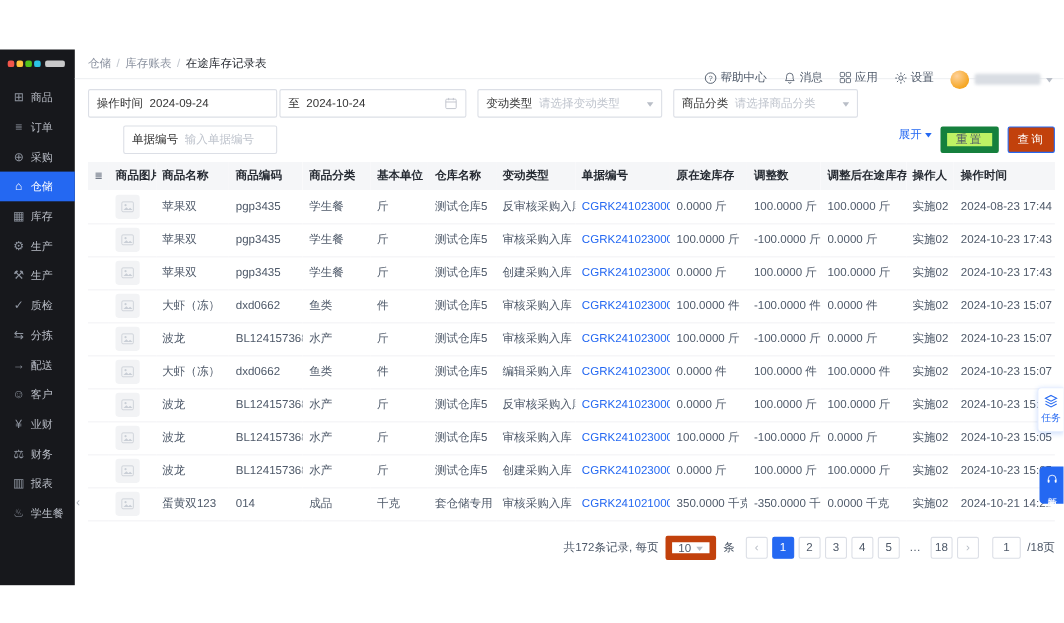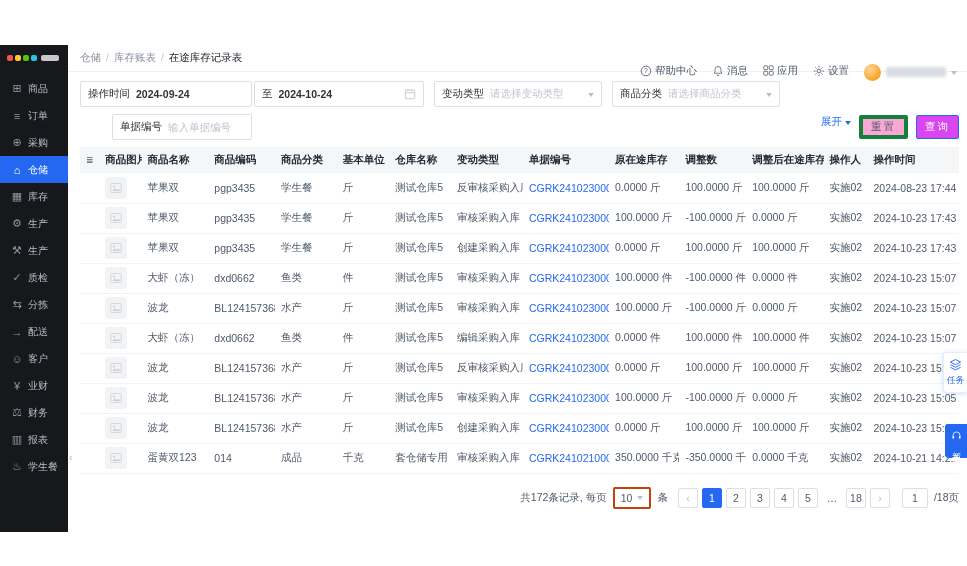--- a/index.html
+++ b/index.html
@@ -42,58 +42,58 @@
   .blur-name{width:60px;height:10px;background:#d9dde3;border-radius:2px;filter:blur(1.5px);}
   .caret{width:0;height:0;border:3.5px solid transparent;border-top:4.5px solid #b9bec7;margin-top:4px;}
   .caret.blue{border-top-color:#2468f2;}
 
   
   .filters{padding:9px 8px 0 12px;flex-shrink:0;}
   .frow{display:flex;align-items:center;margin-bottom:7px;}
   .fbox{height:26px;border:1px solid #dcdfe6;border-radius:2px;display:flex;align-items:center;
         font-size:10.5px;padding:0 7px;gap:6px;background:#fff;cursor:pointer;white-space:nowrap;overflow:hidden;}
   .flabel{color:#333;}
-  .fvalue{color:#333;font-weight:bold;}
+  .fvalue{color:#333;}
   .fph{color:#bfc4cd;}
   .fbox .caret{margin-left:auto;}
   .fbox .cal{margin-left:auto;display:flex;}
   .fbox input{border:none;outline:none;flex:1;min-width:0;font-size:10.5px;color:#333;
               font-family:inherit;background:transparent;}
   .fbox input::placeholder{color:#bfc4cd;}
   .w-date1{width:172px;}
   .w-date2{width:170px;margin-left:2px;}
   .w-wh{width:166px;margin-left:8px;}
   .w-ct{width:168px;margin-left:10px;}
   .w-cat{width:168px;margin-left:10px;}
   .w-kw{width:172px;}
   .w-doc{width:140px;margin-left:32px;}
   .frow2-right{margin-left:auto;display:flex;align-items:flex-start;gap:8px;}
   .expand{color:#2468f2;font-size:10.5px;display:flex;align-items:center;gap:3px;cursor:pointer;}
   .btn{height:24px;padding:0 8px;border-radius:2px;font-size:10.5px;letter-spacing:2px;
        display:flex;align-items:center;cursor:pointer;}
-  .btn.ghost{border:4px solid #15803d;background:#f9a8d4;color:#4e5969;}
-  .btn.primary{background:#d946ef;border:1px solid #2468f2;color:#fff;}
+  .btn.ghost{border:6px solid #15803d;background:#bef264;color:#4e5969;}
+  .btn.primary{background:#c2410c;border:1px solid #2468f2;color:#fff;}
 
   
   .table-wrap{padding:0 8px 0 12px;}
   table{width:100%;border-collapse:collapse;table-layout:fixed;font-size:10.5px;}
   thead th{background:#f5f6f8;height:26px;font-weight:600;color:#262b33;text-align:left;
            padding:0 6px;white-space:nowrap;overflow:hidden;}
   thead th.col-exp-h{font-weight:400;color:#4e5969;font-size:9px;cursor:pointer;}
   tbody td{height:30px;border-bottom:1px solid #f2f3f5;color:#4e5969;padding:0 6px;
            white-space:nowrap;overflow:hidden;}
   .doc-link{color:#2468f2;cursor:pointer;}
   .img-ph{width:22px;height:22px;background:#f2f3f5;border-radius:3px;display:flex;
           align-items:center;justify-content:center;}
 
   
   .pager{display:flex;align-items:center;justify-content:flex-end;gap:6px;
          padding:13px 8px 0 0;font-size:10.5px;color:#4e5969;}
-  .size-select{border:2px solid #c2410c;border-radius:2px;height:22px;display:flex;
-               align-items:center;padding:0 6px;gap:5px;cursor:pointer;}
+  .size-select{border:6px solid #c2410c;border-radius:2px;height:22px;display:flex;
+               align-items:flex-start;padding:0 6px;gap:5px;cursor:pointer;}
   .pbtns{display:flex;align-items:center;gap:4px;margin-left:4px;}
   .pbtn{min-width:20px;height:20px;border:1px solid #dcdfe6;border-radius:2px;display:flex;
         align-items:center;justify-content:center;background:#fff;color:#4e5969;cursor:pointer;padding:0 3px;}
   .pbtn.active{background:#2468f2;border-color:#2468f2;color:#fff;}
   .pbtn.ellipsis{border:none;cursor:default;}
   .pbtn.nav{color:#b9bec7;}
   .jump-input{width:26px;height:20px;border:1px solid #dcdfe6;border-radius:2px;text-align:center;
               font-size:10.5px;color:#4e5969;outline:none;margin-left:6px;font-family:inherit;}
 
   

